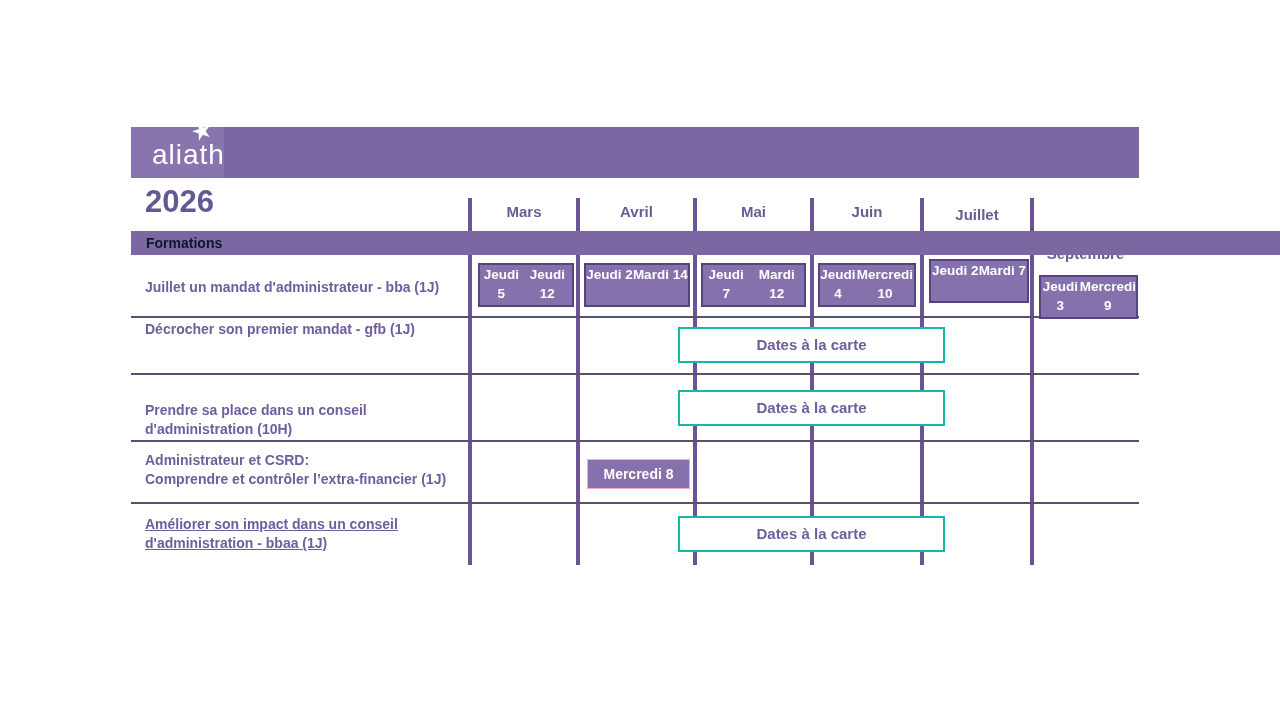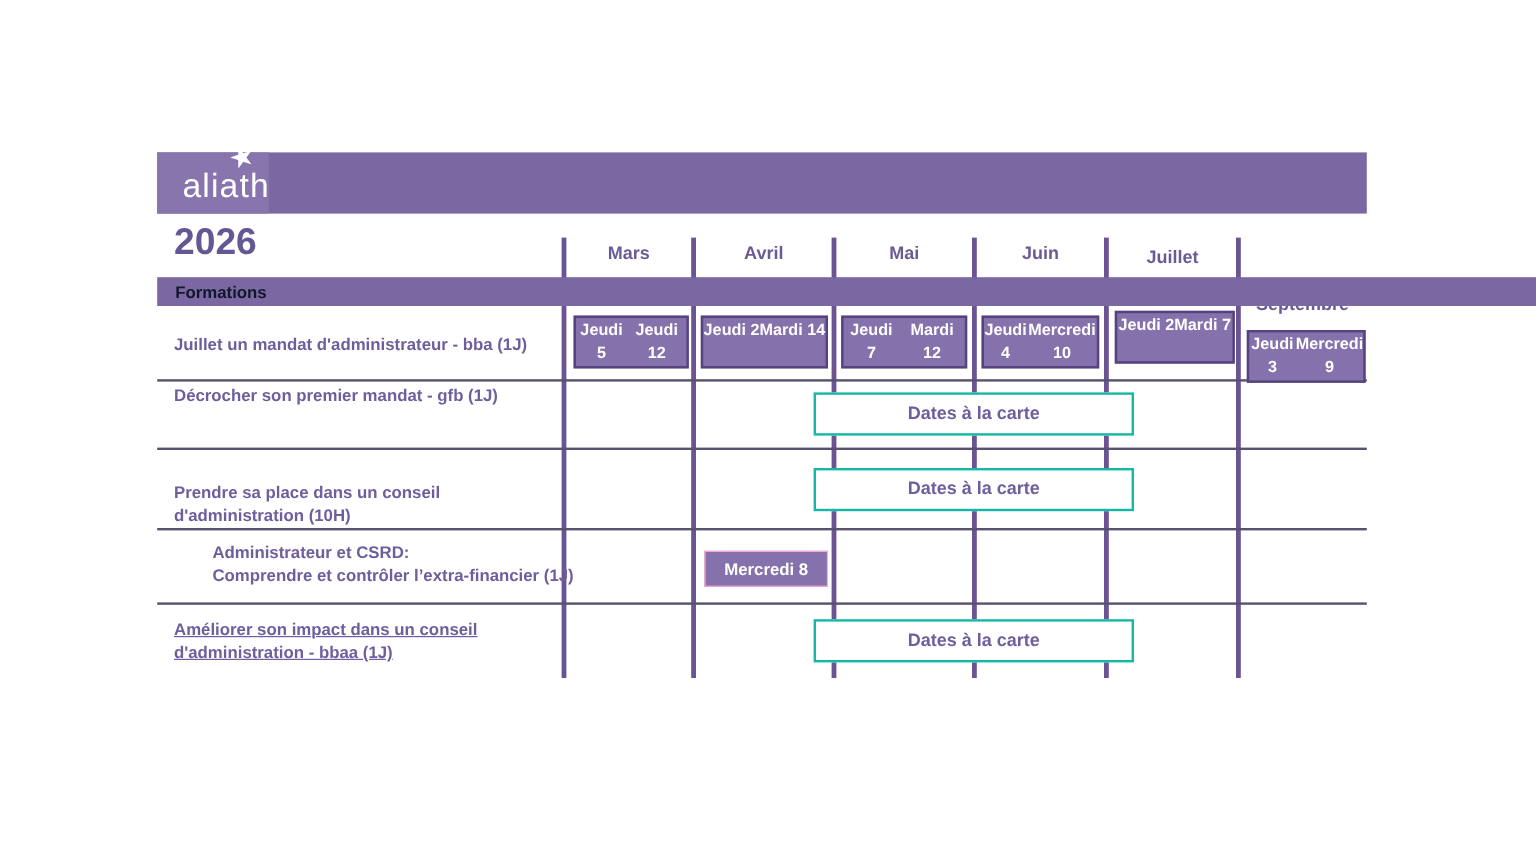--- a/index.html
+++ b/index.html
@@ -49,21 +49,21 @@
   }
 
   
   .row-label{
     position:absolute;left:14px;width:330px;color:#6e5e9e;font-size:14px;font-weight:bold;
     line-height:19px;white-space:pre-line;z-index:3;
   }
   .r0{top:150px;line-height:20px;}
   .r1{top:192px;line-height:20px;}
   .r2{top:261px;margin-top:13px;}
-  .r3{top:324px;margin-left:32px;}
+  .r3{top:324px;}
   .r4{top:388px;text-decoration:underline;}
 
   
   .badge{
     position:absolute;top:136px;height:40px;background:#8571ac;border:2px solid #55437f;
     color:#ffffff;font-size:13.5px;font-weight:bold;text-align:center;z-index:3;
     display:flex;flex-direction:row;justify-content:center;box-sizing:content-box;
   }
   .badge div{line-height:19px;}
   .c0{left:347px;width:92px;}

